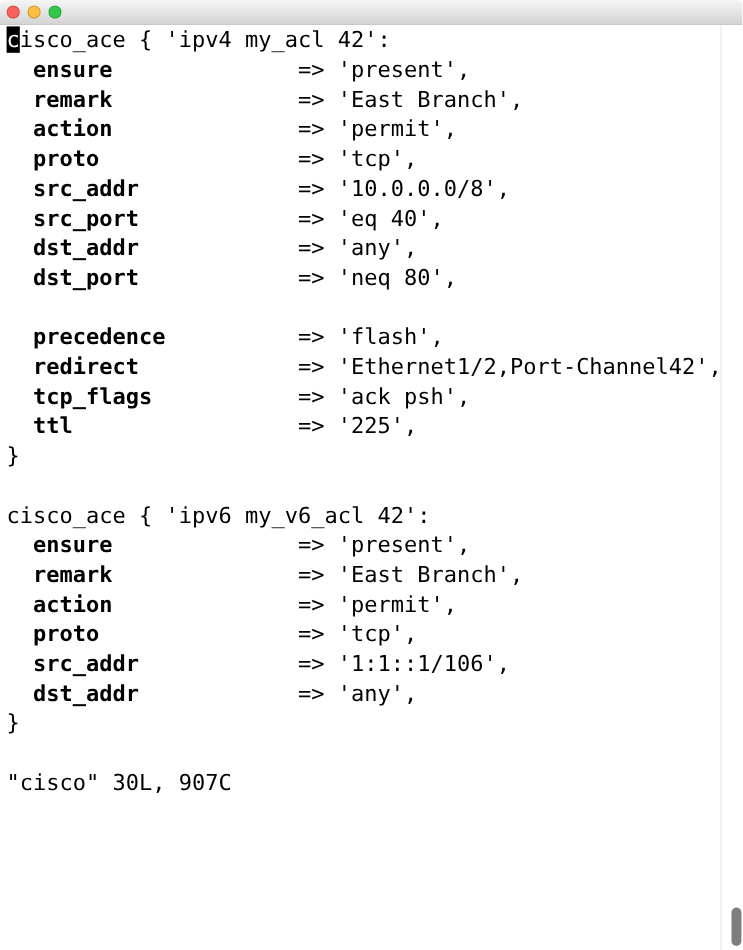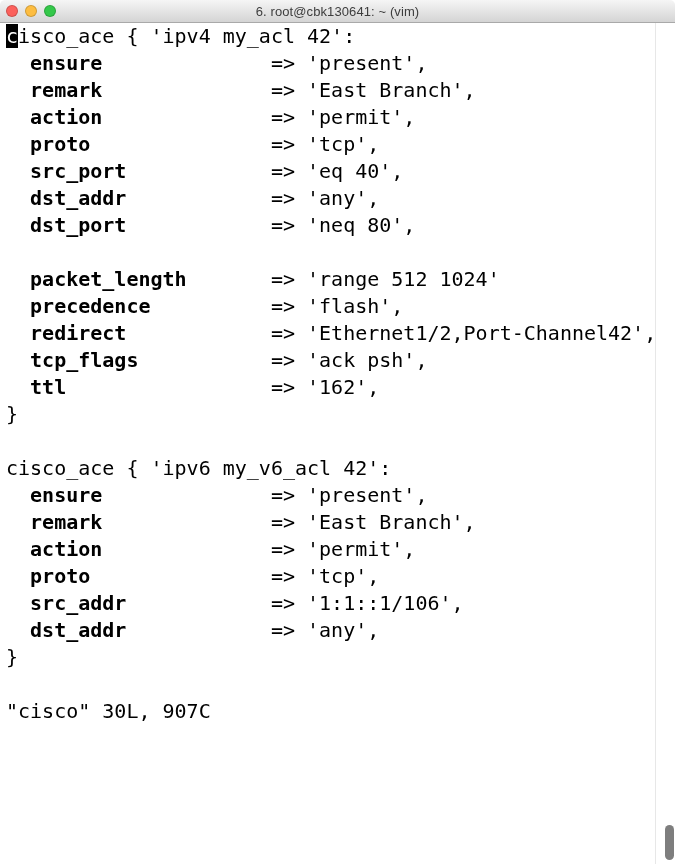--- a/index.html
+++ b/index.html
@@ -109,39 +109,38 @@
 <body>
 
 <div class="window">
 
   <div class="titlebar">
     <div class="traffic-lights">
       <span class="light red"></span>
       <span class="light yellow"></span>
       <span class="light green"></span>
     </div>
-    <div class="title">6. root@cbk130641: ~ (vim)</div>
   </div>
 
   <div class="terminal">
     <div class="buffer">
         <div class="tline"><span class="cursor">c</span>isco_ace { 'ipv4 my_acl 42':</div>
         <div class="tline prop"><span class="tkey">ensure</span><span class="tarrow">=&gt; </span><span class="tval">'present',</span></div>
         <div class="tline prop"><span class="tkey">remark</span><span class="tarrow">=&gt; </span><span class="tval">'East Branch',</span></div>
         <div class="tline prop"><span class="tkey">action</span><span class="tarrow">=&gt; </span><span class="tval">'permit',</span></div>
         <div class="tline prop"><span class="tkey">proto</span><span class="tarrow">=&gt; </span><span class="tval">'tcp',</span></div>
+        <div class="tline prop"><span class="tkey">src_addr</span><span class="tarrow">=&gt; </span><span class="tval">'10.0.0.0/8',</span></div>
         <div class="tline prop"><span class="tkey">src_port</span><span class="tarrow">=&gt; </span><span class="tval">'eq 40',</span></div>
         <div class="tline prop"><span class="tkey">dst_addr</span><span class="tarrow">=&gt; </span><span class="tval">'any',</span></div>
         <div class="tline prop"><span class="tkey">dst_port</span><span class="tarrow">=&gt; </span><span class="tval">'neq 80',</span></div>
         <div class="tline"></div>
-        <div class="tline prop"><span class="tkey">packet_length</span><span class="tarrow">=&gt; </span><span class="tval">'range 512 1024'</span></div>
         <div class="tline prop"><span class="tkey">precedence</span><span class="tarrow">=&gt; </span><span class="tval">'flash',</span></div>
         <div class="tline prop"><span class="tkey">redirect</span><span class="tarrow">=&gt; </span><span class="tval">'Ethernet1/2,Port-Channel42',</span></div>
         <div class="tline prop"><span class="tkey">tcp_flags</span><span class="tarrow">=&gt; </span><span class="tval">'ack psh',</span></div>
-        <div class="tline prop"><span class="tkey">ttl</span><span class="tarrow">=&gt; </span><span class="tval">'162',</span></div>
+        <div class="tline prop"><span class="tkey">ttl</span><span class="tarrow">=&gt; </span><span class="tval">'225',</span></div>
         <div class="tline">}</div>
         <div class="tline"></div>
         <div class="tline">cisco_ace { 'ipv6 my_v6_acl 42':</div>
         <div class="tline prop"><span class="tkey">ensure</span><span class="tarrow">=&gt; </span><span class="tval">'present',</span></div>
         <div class="tline prop"><span class="tkey">remark</span><span class="tarrow">=&gt; </span><span class="tval">'East Branch',</span></div>
         <div class="tline prop"><span class="tkey">action</span><span class="tarrow">=&gt; </span><span class="tval">'permit',</span></div>
         <div class="tline prop"><span class="tkey">proto</span><span class="tarrow">=&gt; </span><span class="tval">'tcp',</span></div>
         <div class="tline prop"><span class="tkey">src_addr</span><span class="tarrow">=&gt; </span><span class="tval">'1:1::1/106',</span></div>
         <div class="tline prop"><span class="tkey">dst_addr</span><span class="tarrow">=&gt; </span><span class="tval">'any',</span></div>
         <div class="tline">}</div>

